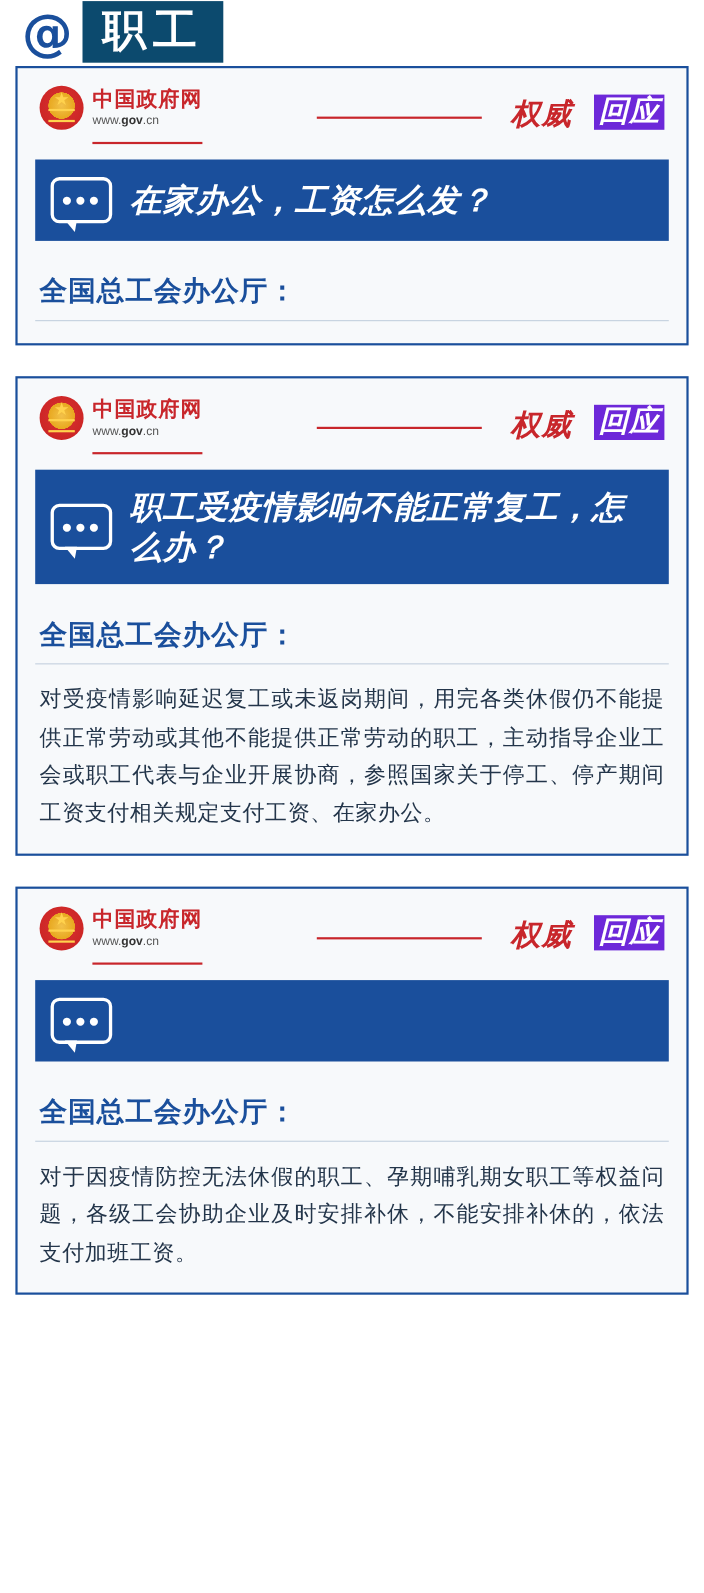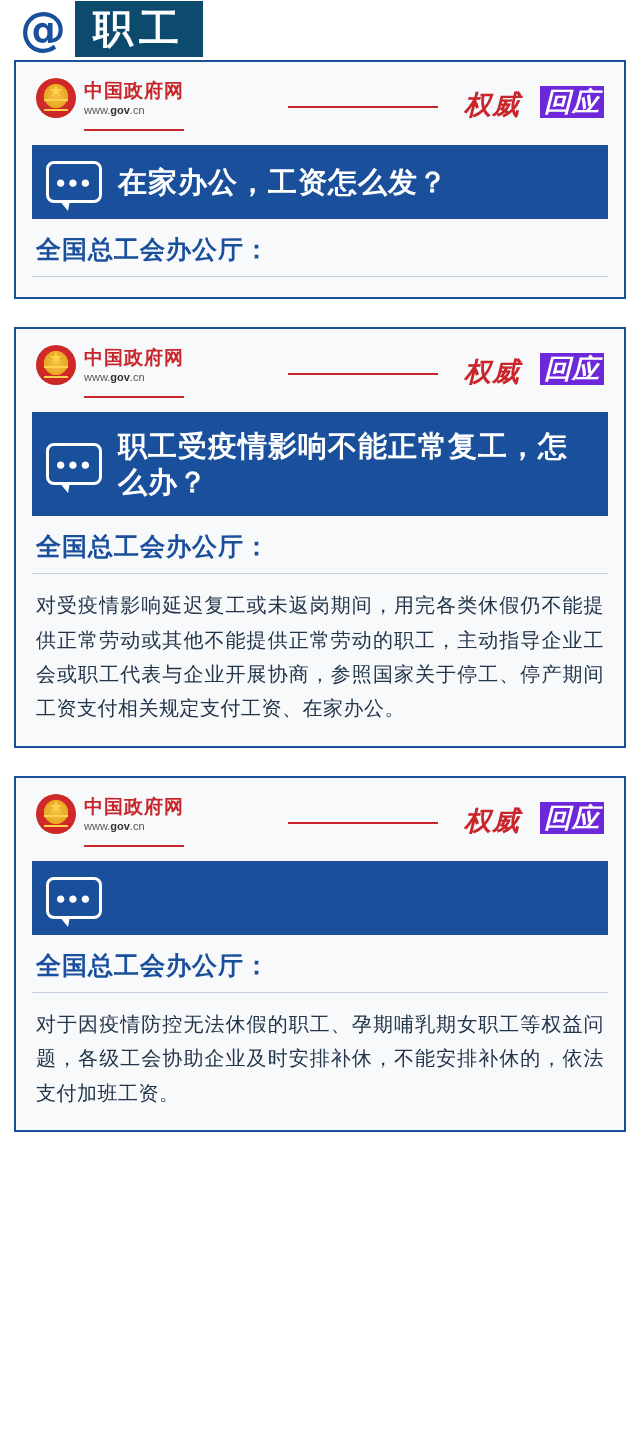--- a/index.html
+++ b/index.html
@@ -200,30 +200,32 @@
     letter-spacing: 2px;
     line-height: 1;
   }
   .question-text {
     color: #ffffff;
     font-size: 29px;
     font-weight: bold;
     line-height: 1.25;
     font-family: "DejaVu Sans", sans-serif;
     letter-spacing: 1px;
+    font-style: italic;
   }
 
   .answer-source {
     color: #1a4f9c;
     font-size: 25px;
     font-weight: bold;
     font-family: "DejaVu Serif", serif;
     padding: 14px 4px 10px 4px;
     border-bottom: 1px solid #c3d0de;
     letter-spacing: 1px;
+    margin-top: 15px;
   }
   .answer-body {
     color: #23354a;
     font-size: 20px;
     line-height: 1.72;
     font-family: "DejaVu Serif", serif;
     padding: 14px 4px 0 4px;
     text-align: justify;
     letter-spacing: 0.5px;
   }

